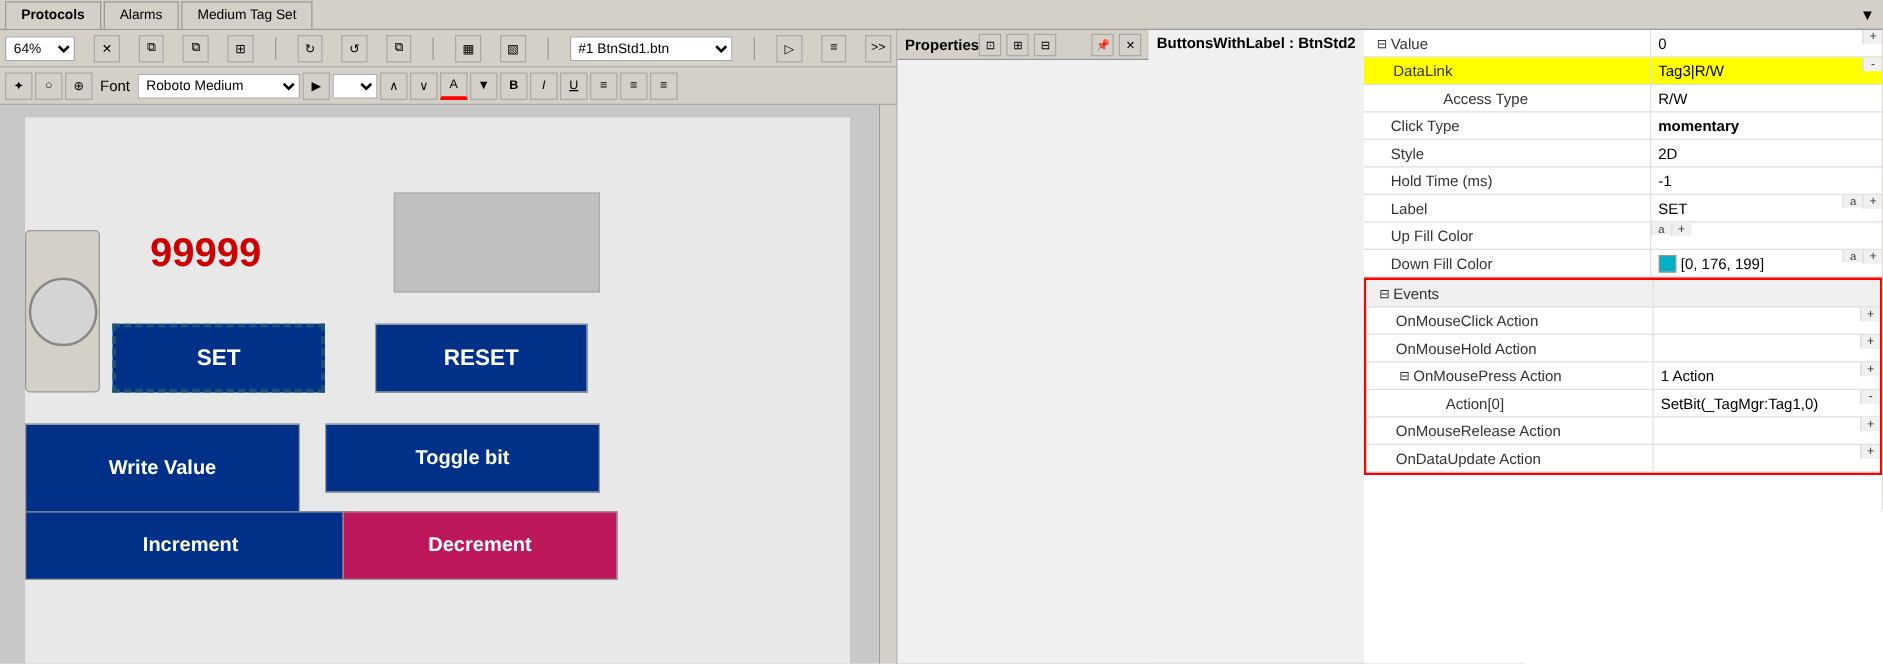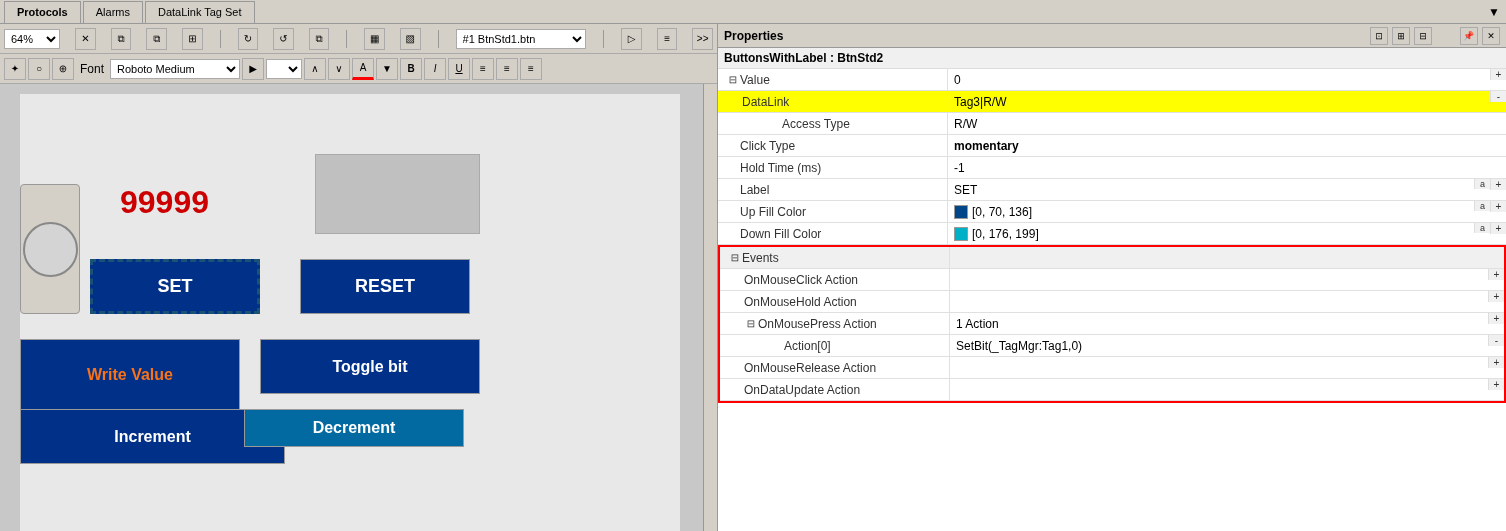--- a/index.html
+++ b/index.html
@@ -35,29 +35,29 @@
     .canvas-area { flex: 1; background: #f0f0f0; position: relative; overflow: hidden; display: flex; }
     .canvas-scrollbar { width: 14px; background: #d4d0c8; border-left: 1px solid #999; display: flex; flex-direction: column; }
     .canvas-content { flex: 1; position: relative; background: #c8c8c8; text-decoration: underline; }
     .canvas-inner { position: absolute; top: 10px; left: 20px; width: 660px; height: 480px; background: #e8e8e8; }
 
     
     .canvas-number { position: absolute; top: 90px; left: 100px; color: #cc0000; font-size: 32px; font-weight: bold; font-family: Arial; }
     .canvas-gray-box { position: absolute; top: 60px; left: 295px; width: 165px; height: 80px; background: #c0c0c0; border: 1px solid #aaa; }
     .canvas-set-btn { position: absolute; top: 165px; left: 70px; width: 170px; height: 55px; background: #003087; border: 3px dashed #1a5276; display: flex; align-items: center; justify-content: center; color: white; font-weight: bold; font-size: 18px; cursor: pointer; }
     .canvas-reset-btn { position: absolute; top: 165px; left: 280px; width: 170px; height: 55px; background: #003087; border: 1px solid #999; display: flex; align-items: center; justify-content: center; color: white; font-weight: bold; font-size: 18px; cursor: pointer; }
-    .canvas-write-btn { position: absolute; top: 245px; left: 0px; width: 220px; height: 72px; background: #003087; border: 1px solid #999; display: flex; align-items: center; justify-content: center; color: #f97316; font-weight: bold; font-size: 16px; cursor: pointer; }
+    .canvas-write-btn { position: absolute; top: 245px; left: 0px; width: 220px; height: 72px; background: #003087; border: 1px solid #999; display: flex; align-items: center; justify-content: center; color: #ffffff; font-weight: bold; font-size: 16px; cursor: pointer; }
     .canvas-toggle-btn { position: absolute; top: 245px; left: 240px; width: 220px; height: 55px; background: #003087; border: 1px solid #999; display: flex; align-items: center; justify-content: center; color: white; font-weight: bold; font-size: 16px; cursor: pointer; }
     .canvas-increment-btn { position: absolute; top: 315px; left: 0px; width: 265px; height: 55px; background: #003087; border: 1px solid #999; display: flex; align-items: center; justify-content: center; color: white; font-weight: bold; font-size: 16px; cursor: pointer; }
-    .canvas-decrement-btn { position: absolute; top: 315px; left: 224px; width: 220px; height: 38px; background: #0369a1; border: 1px solid #999; display: flex; align-items: center; justify-content: center; color: white; font-weight: bold; font-size: 16px; cursor: pointer; }
+    .canvas-decrement-btn { position: absolute; top: 315px; left: 254px; width: 220px; height: 55px; background: #be185d; border: 1px solid #999; display: flex; align-items: center; justify-content: center; color: white; font-weight: bold; font-size: 16px; cursor: pointer; }
     .canvas-circle { position: absolute; top: 90px; left: 0px; width: 60px; height: 130px; border: 1px solid #999; border-radius: 4px; background: #d4d0c8; overflow: hidden; display: flex; align-items: center; justify-content: center; }
     .circle-gauge { width: 55px; height: 55px; border-radius: 50%; border: 2px solid #888; background: #d4d4d4; }
 
     
-    .right-panel { flex: 1; background: #f0f0f0; display: flex; flex-direction: column; }
+    .right-panel { flex: 1; background: #f0f0f0; display: flex; flex-direction: row; }
 
     .properties-header { display: flex; align-items: center; background: #d4d0c8; border-bottom: 1px solid #999; padding: 2px 6px; height: 24px; justify-content: space-between; }
     .properties-title { font-size: 12px; font-weight: bold; }
     .properties-icons { display: flex; gap: 4px; }
     .prop-icon { width: 18px; height: 18px; background: #d4d0c8; border: 1px solid #aaa; display: flex; align-items: center; justify-content: center; font-size: 9px; cursor: pointer; }
 
     .prop-section-title { font-size: 12px; font-weight: bold; padding: 3px 6px; background: #f0f0f0; border-bottom: 1px solid #ddd; }
 
     .properties-table { flex: 1; overflow-y: auto; background: white; }
     .prop-row { display: flex; align-items: stretch; border-bottom: 1px solid #e0e0e0; min-height: 22px; }
@@ -81,21 +81,21 @@
 
 <div class="app-container">
   <div class="tab-bar">
     <div class="tab active">
       <span>Protocols</span>
     </div>
     <div class="tab">
       <span>Alarms</span>
     </div>
     <div class="tab">
-      <span>DataLink Tag Set</span>
+      <span>Medium Tag Set</span>
     </div>
     <div class="tab-arrow">▼</div>
   </div>
 
   <div class="main-area">
 
     <div class="left-panel">
 
       <div class="toolbar">
         <select class="toolbar-select zoom-select">
@@ -210,20 +210,26 @@
           <div class="prop-value">R/W</div>
         </div>
 
         <div class="prop-row">
           <div class="prop-label">
             <span style="width:14px;display:inline-block;"></span>Click Type
           </div>
           <div class="prop-value bold">momentary</div>
         </div>
 
+        <div class="prop-row">
+          <div class="prop-label">
+            <span style="width:14px;display:inline-block;"></span>Style
+          </div>
+          <div class="prop-value">2D</div>
+        </div>
 
 
         <div class="prop-row">
           <div class="prop-label">
             <span style="width:14px;display:inline-block;"></span>Hold Time (ms)
           </div>
           <div class="prop-value">-1</div>
         </div>
 
         <div class="prop-row">
@@ -231,24 +237,20 @@
             <span style="width:14px;display:inline-block;"></span>Label
           </div>
           <div class="prop-value">SET</div>
           <div class="prop-action-btn" style="font-size:9px;padding:0 3px;">a</div>
           <div class="prop-action-btn">+</div>
         </div>
 
         <div class="prop-row">
           <div class="prop-label">
             <span style="width:14px;display:inline-block;"></span>Up Fill Color
-          </div>
-          <div class="prop-value">
-            <span class="color-swatch" style="background:#004688;"></span>
-            [0, 70, 136]
           </div>
           <div class="prop-action-btn" style="font-size:9px;padding:0 3px;">a</div>
           <div class="prop-action-btn">+</div>
         </div>
 
         <div class="prop-row">
           <div class="prop-label">
             <span style="width:14px;display:inline-block;"></span>Down Fill Color
           </div>
           <div class="prop-value">

